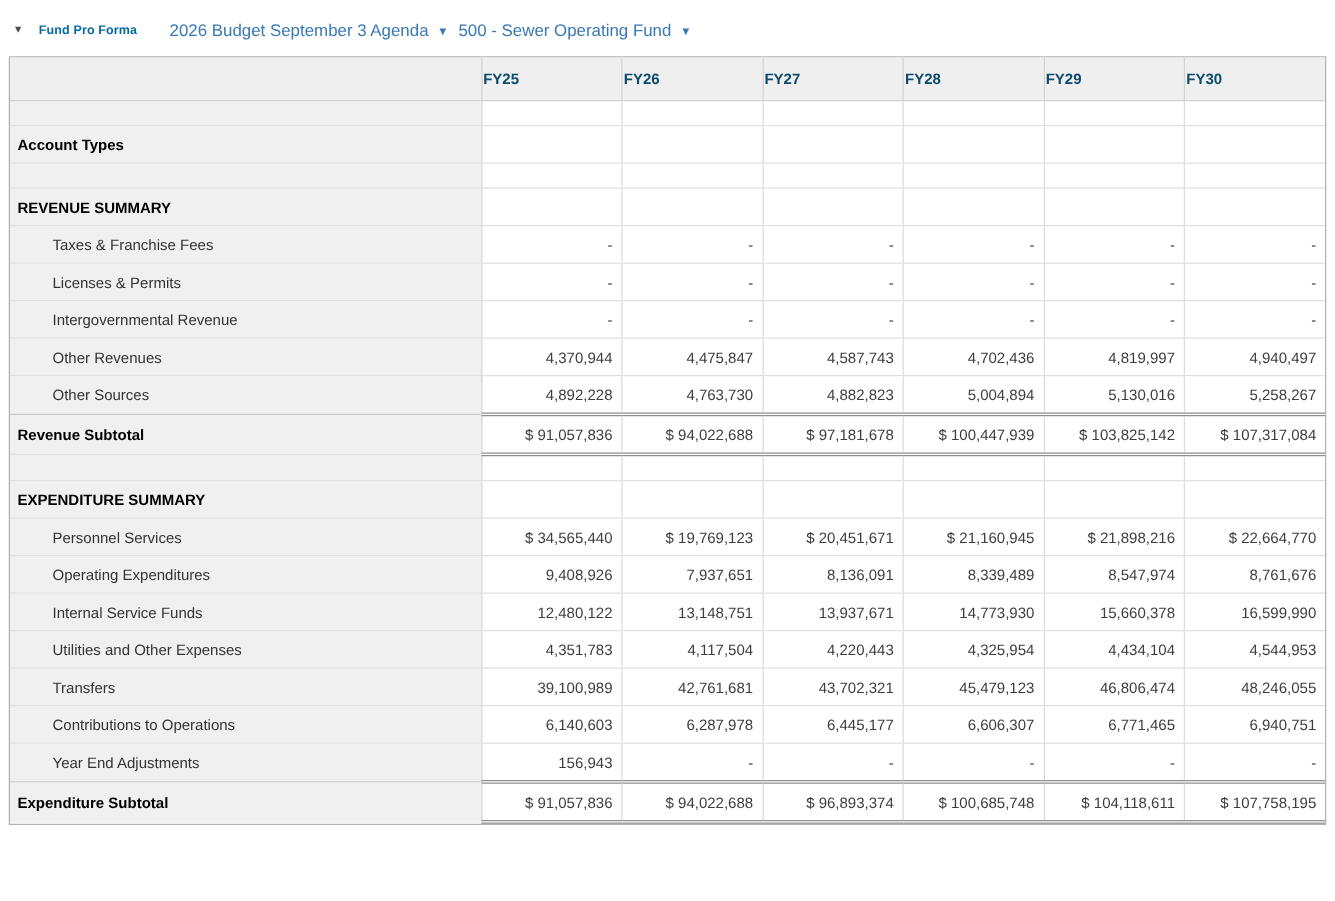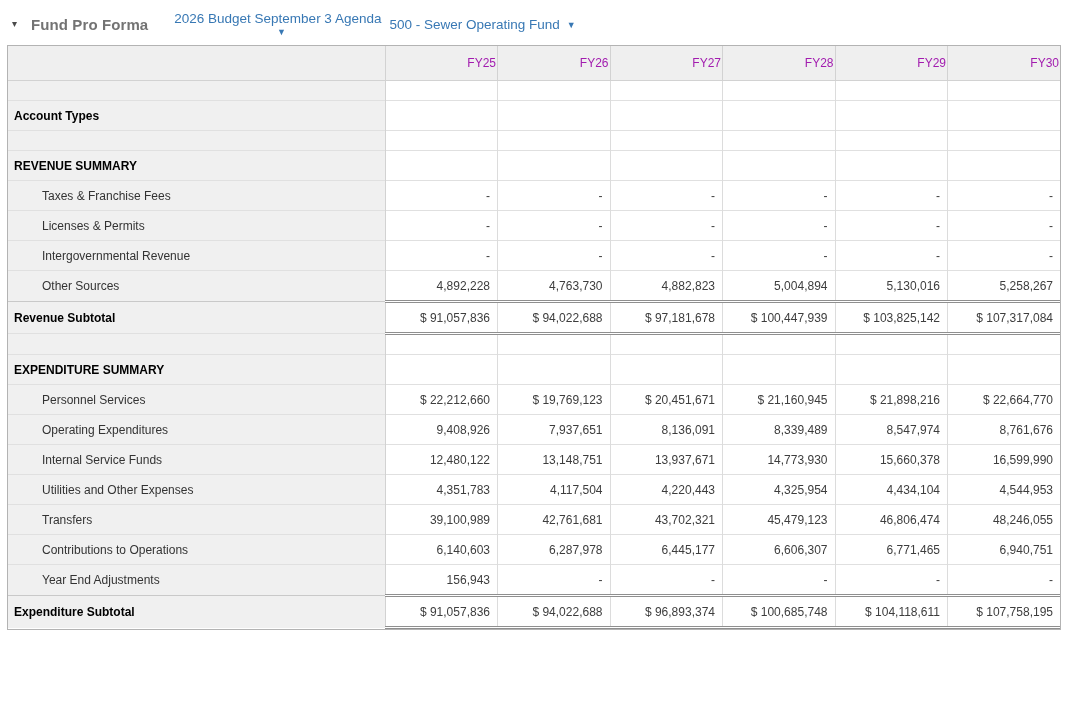--- a/index.html
+++ b/index.html
@@ -1,28 +1,28 @@
 <!DOCTYPE html>
 <html style="--link-blue: #3878b4;"><head>
 <meta charset="utf-8">
 <style>
   html,body{margin:0;padding:0;background:#ffffff;width:1068px;height:721px;overflow:hidden;
     font-family:"Liberation Sans","DejaVu Sans",sans-serif;}
   .topbar{display:flex;align-items:center;padding:12px 10px 0 12px;height:24px;}
   .collapse-caret{color:#4a4a4a;font-size:10px;line-height:10px;cursor:pointer;margin-right:14px;}
-  .page-title{font-size:15px;font-weight:bold;color:#737373;letter-spacing:.1px;}
+  .page-title{font-size:10px;font-weight:bold;color:#0369a1;letter-spacing:.1px;}
   .dropdown{display:flex;align-items:center;color:var(--link-blue,#3878b4);font-size:13.5px;cursor:pointer;}
-  .dropdown.first{margin-left:26px;flex-direction:column;}
+  .dropdown.first{margin-left:26px;}
   .dropdown.second{margin-left:8px;}
   .dropdown .chev{font-size:9px;margin-left:7px;padding-top:1px;}
   .table-wrap{margin:9px 7px 0 7px;border:1px solid #b3b3b3;}
   table{border-collapse:collapse;table-layout:fixed;width:1052px;font-size:12px;color:#3d3d3d;}
   col.c-label{width:377px;}
-  thead th{background:#efefef;height:32px;font-size:12px;font-weight:normal;color:#a21caf;
-    text-align:right;border:1px solid #d2d2d2;border-top:none;}
+  thead th{background:#efefef;height:32px;font-size:12px;font-weight:bold;color:#0c4a6e;
+    text-align:left;border:1px solid #d2d2d2;border-top:none;}
   thead th:first-child{border-left:none;}
   thead th:last-child{border-right:none;}
   tbody td{height:27px;border-top:1px solid #e0e0e0;white-space:nowrap;overflow:hidden;}
   td.label{background:#f0f0f0;border-right:1px solid #d2d2d2;padding-left:6px;color:#333;}
   td.val{background:#ffffff;text-align:right;padding-right:7px;border-right:1px solid #dcdcdc;}
   td.val:last-child{border-right:none;}
   tr.row-spacer td{height:17px;}
   tr.row-detail td.label{padding-left:34px;}
   tr.row-section td.label,tr.row-subtotal td.label,tr.row-balance td.label{font-weight:bold;color:#000;}
   tr.row-subtotal td.val,tr.row-balance td.val{border-top:3px double #8f8f8f;border-bottom:3px double #8f8f8f;}
@@ -124,20 +124,29 @@
         <tr class="row-detail">
           <td class="label">Intergovernmental Revenue</td>
           <td class="val">-</td>
           <td class="val">-</td>
           <td class="val">-</td>
           <td class="val">-</td>
           <td class="val">-</td>
           <td class="val">-</td>
         </tr>
         <tr class="row-detail">
+          <td class="label">Other Revenues</td>
+          <td class="val">4,370,944</td>
+          <td class="val">4,475,847</td>
+          <td class="val">4,587,743</td>
+          <td class="val">4,702,436</td>
+          <td class="val">4,819,997</td>
+          <td class="val">4,940,497</td>
+        </tr>
+        <tr class="row-detail">
           <td class="label">Other Sources</td>
           <td class="val">4,892,228</td>
           <td class="val">4,763,730</td>
           <td class="val">4,882,823</td>
           <td class="val">5,004,894</td>
           <td class="val">5,130,016</td>
           <td class="val">5,258,267</td>
         </tr>
         <tr class="row-subtotal">
           <td class="label">Revenue Subtotal</td>
@@ -161,21 +170,21 @@
           <td class="label">EXPENDITURE SUMMARY</td>
           <td class="val"></td>
           <td class="val"></td>
           <td class="val"></td>
           <td class="val"></td>
           <td class="val"></td>
           <td class="val"></td>
         </tr>
         <tr class="row-detail">
           <td class="label">Personnel Services</td>
-          <td class="val">$ 22,212,660</td>
+          <td class="val">$ 34,565,440</td>
           <td class="val">$ 19,769,123</td>
           <td class="val">$ 20,451,671</td>
           <td class="val">$ 21,160,945</td>
           <td class="val">$ 21,898,216</td>
           <td class="val">$ 22,664,770</td>
         </tr>
         <tr class="row-detail">
           <td class="label">Operating Expenditures</td>
           <td class="val">9,408,926</td>
           <td class="val">7,937,651</td>

